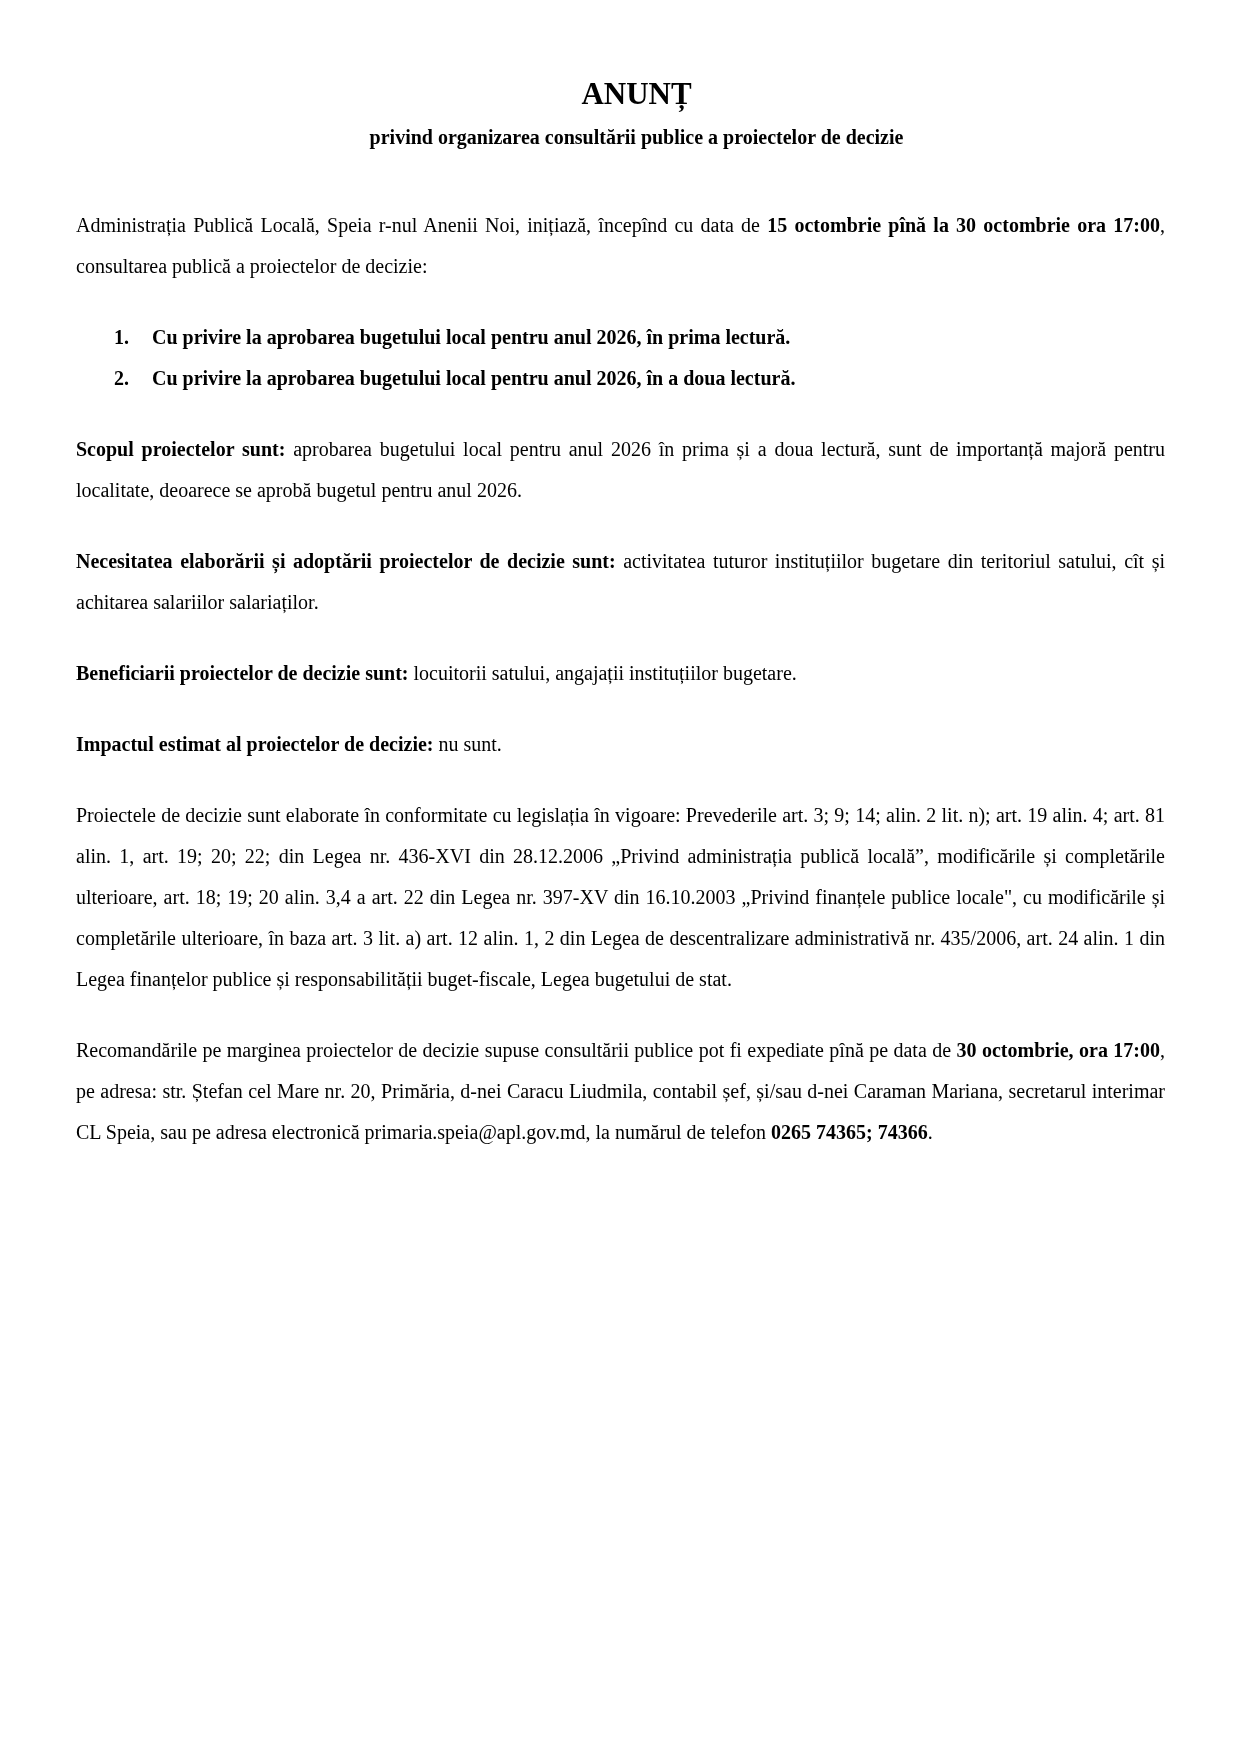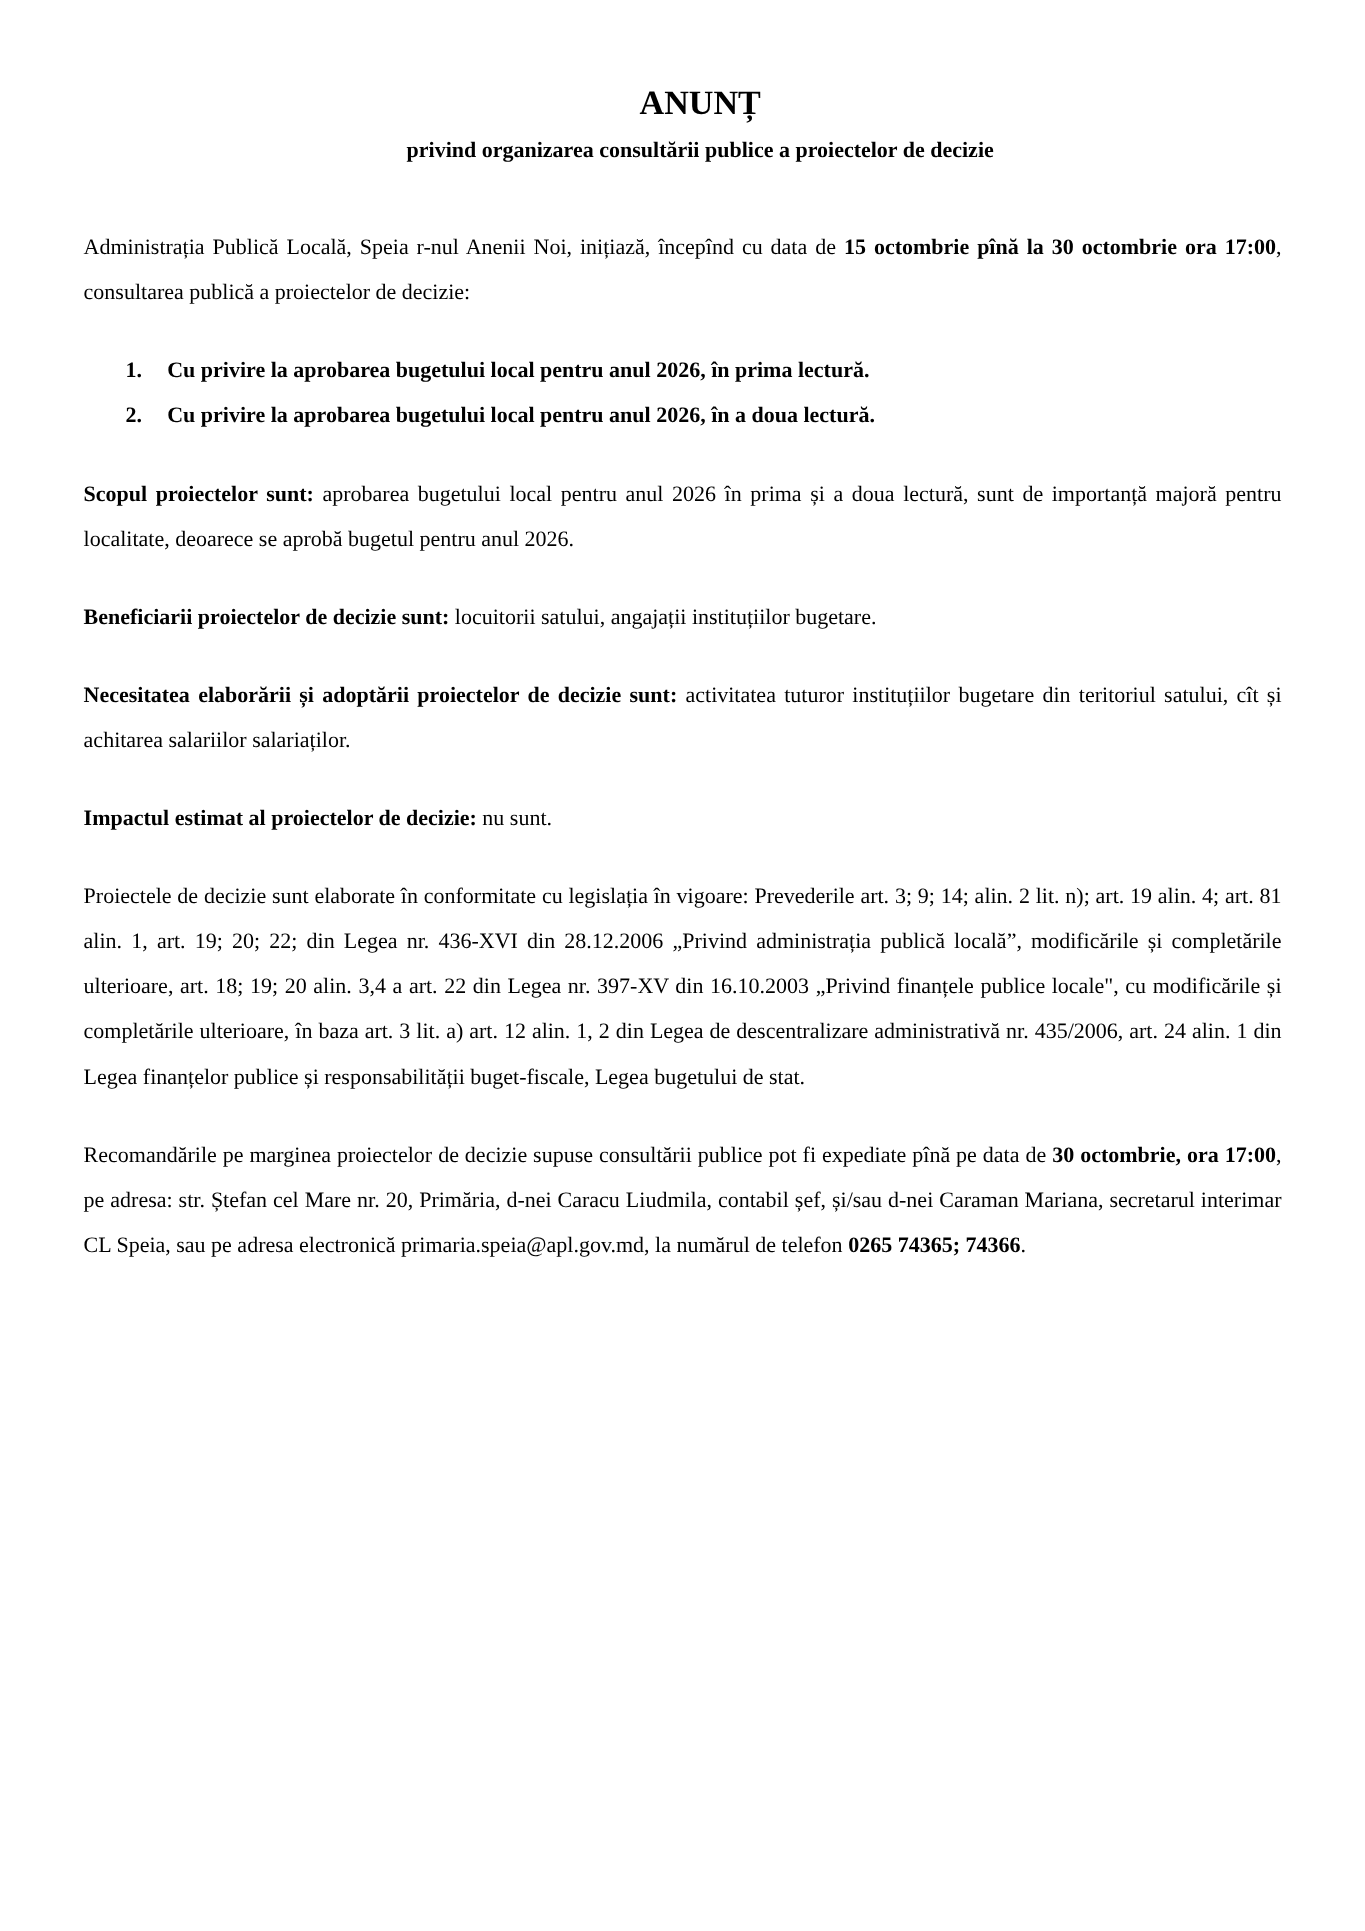--- a/index.html
+++ b/index.html
@@ -27,23 +27,23 @@
   <div class="body">
     <p><span>Administrația Publică Locală, Speia r-nul Anenii Noi, inițiază, începînd cu data de </span><b>15 octombrie pînă la 30 octombrie ora 17:00</b><span>, consultarea publică a proiectelor de decizie:</span></p>
 
     <ol>
       <li><span class="num">1.</span><span>Cu privire la aprobarea bugetului local pentru anul 2026, în prima lectură.</span></li>
       <li><span class="num">2.</span><span>Cu privire la aprobarea bugetului local pentru anul 2026, în a doua lectură.</span></li>
     </ol>
 
     <p><b>Scopul proiectelor sunt:</b><span> aprobarea bugetului local pentru anul 2026 în prima și a doua lectură, sunt de importanță majoră pentru localitate, deoarece se aprobă bugetul pentru anul 2026.</span></p>
 
+    <p><b>Necesitatea elaborării și adoptării proiectelor de decizie sunt:</b><span> activitatea tuturor instituțiilor bugetare din teritoriul satului, cît și achitarea salariilor salariaților.</span></p>
+
     <p><b>Beneficiarii proiectelor de decizie sunt:</b><span> locuitorii satului, angajații instituțiilor bugetare.</span></p>
-
-    <p><b>Necesitatea elaborării și adoptării proiectelor de decizie sunt:</b><span> activitatea tuturor instituțiilor bugetare din teritoriul satului, cît și achitarea salariilor salariaților.</span></p>
 
 
     <p><b>Impactul estimat al proiectelor de decizie:</b><span> nu sunt.</span></p>
 
     <p>Proiectele de decizie sunt elaborate în conformitate cu legislația în vigoare: Prevederile art. 3; 9; 14; alin. 2 lit. n); art. 19 alin. 4; art. 81 alin. 1, art. 19; 20; 22; din Legea nr. 436-XVI din 28.12.2006 „Privind administrația publică locală”, modificările și completările ulterioare, art. 18; 19; 20 alin. 3,4 a art. 22 din Legea nr. 397-XV din 16.10.2003 „Privind finanțele publice locale", cu modificările și completările ulterioare, în baza art. 3 lit. a) art. 12 alin. 1, 2 din Legea de descentralizare administrativă nr. 435/2006, art. 24 alin. 1 din Legea finanțelor publice și responsabilității buget-fiscale, Legea bugetului de stat.</p>
 
     <p><span>Recomandările pe marginea proiectelor de decizie supuse consultării publice pot fi expediate pînă pe data de </span><b>30 octombrie, ora 17:00</b><span>, pe adresa: str. Ștefan cel Mare nr. 20, Primăria, d-nei Caracu Liudmila, contabil șef, și/sau d-nei Caraman Mariana, secretarul interimar CL Speia, sau pe adresa electronică </span><span>primaria.speia@apl.gov.md</span><span>, la numărul de telefon </span><b>0265 74365; 74366</b><span>.</span></p>
   </div>
 </div>
 

